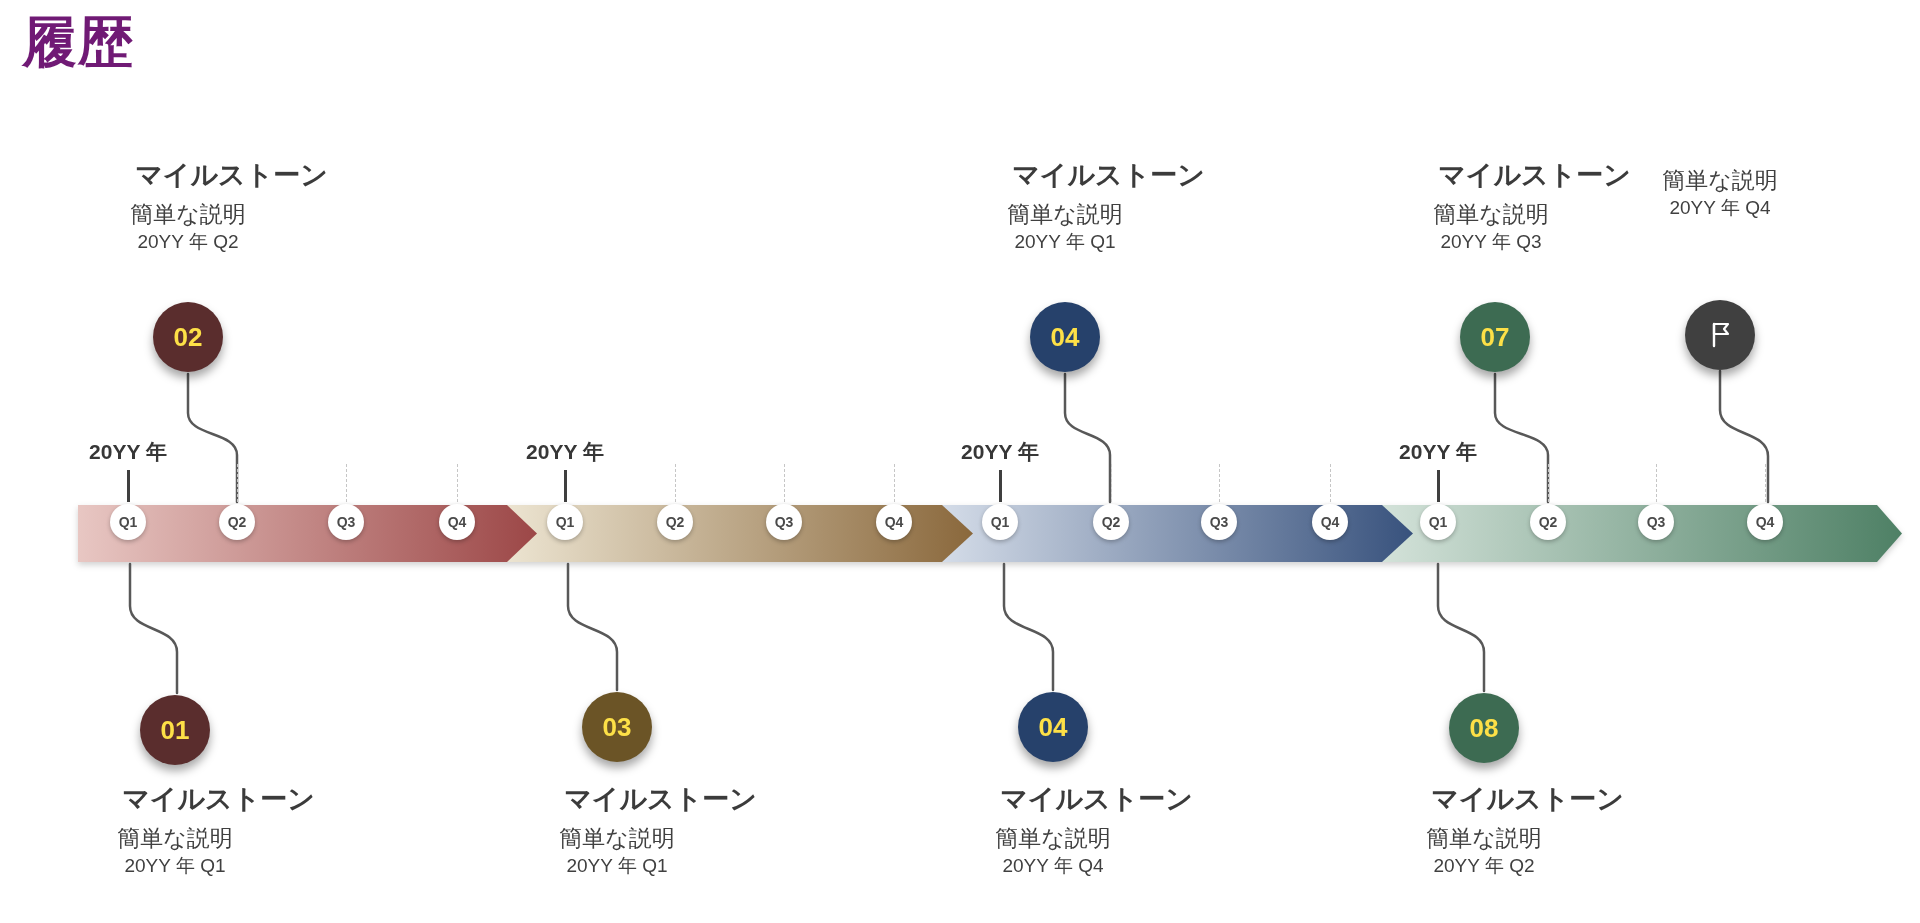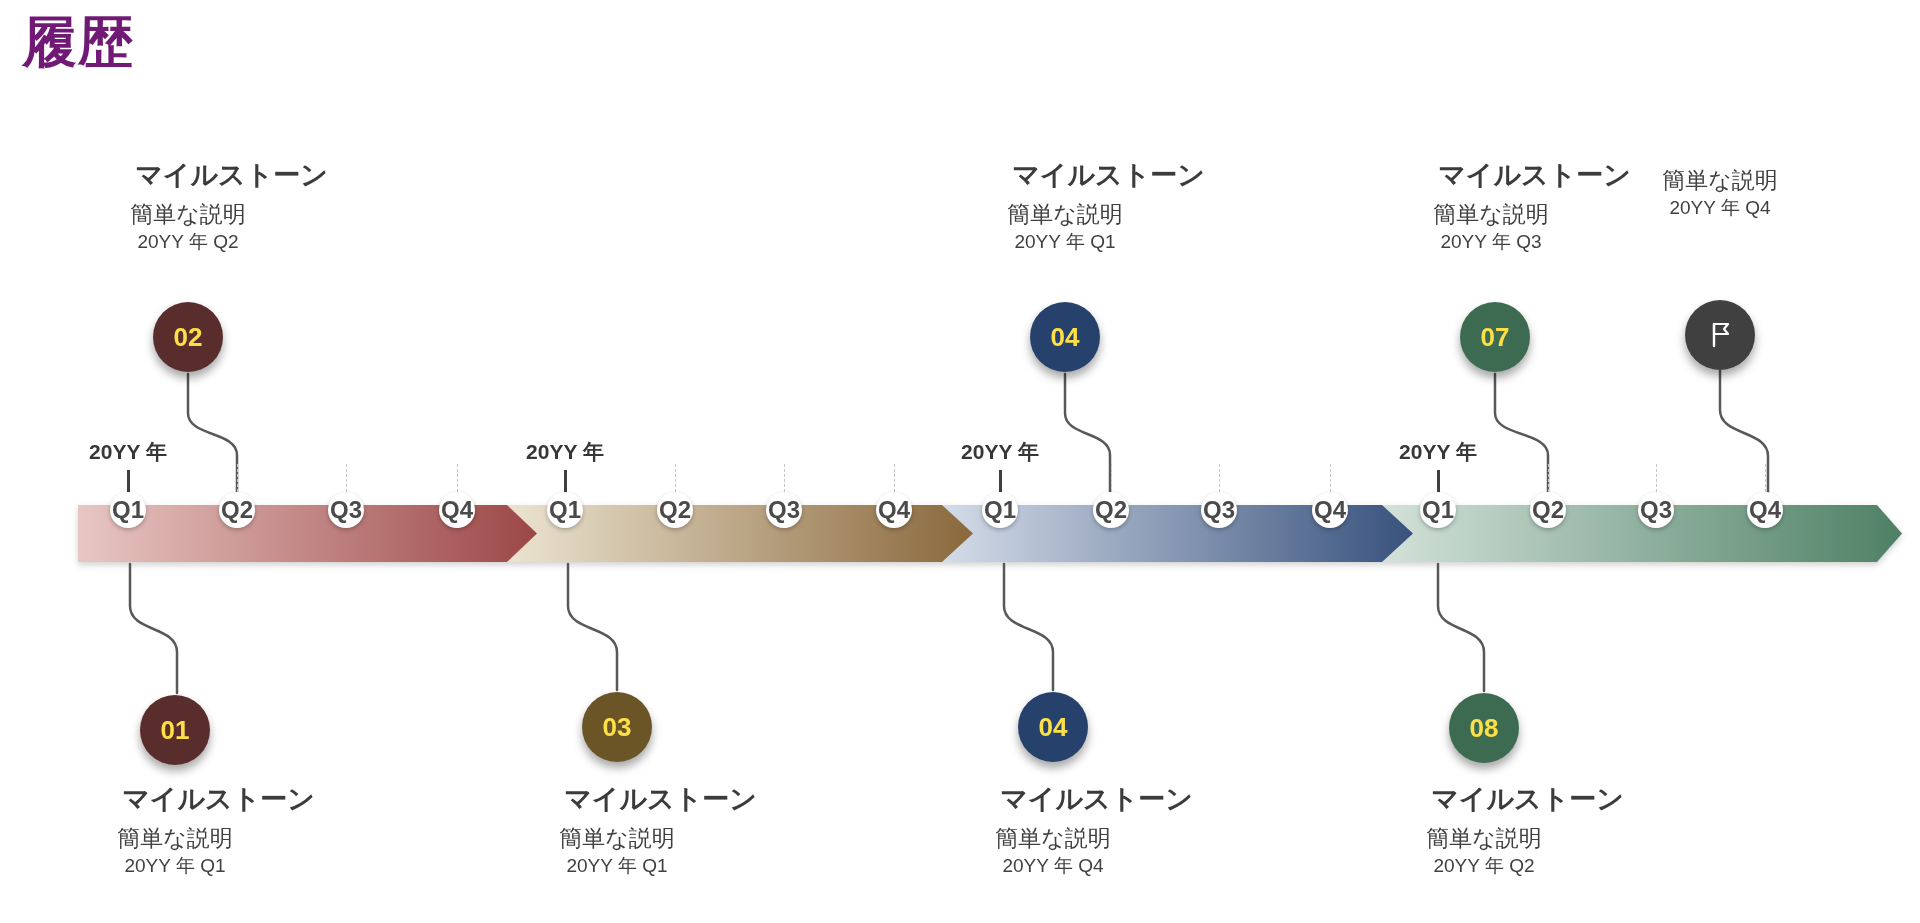--- a/index.html
+++ b/index.html
@@ -13,24 +13,24 @@
   }
   
   .year-label{
     position:absolute;width:160px;margin-left:-80px;text-align:center;
     font-size:21px;font-weight:bold;color:#373737;
   }
   .year-tick{position:absolute;width:3px;height:32px;top:470px;background:#3f3f3f;}
   .q-tick{position:absolute;width:0;height:38px;top:464px;border-left:1px dashed #c6c6c6;}
   
   .q-badge{
-    position:absolute;top:492px;width:36px;height:36px;margin-left:-18px;border-radius:50%;
+    position:absolute;top:504px;width:36px;height:36px;margin-left:-18px;border-radius:50%;
     background:#ffffff;box-shadow:0 2px 4px rgba(0,0,0,0.25);
     display:flex;align-items:center;justify-content:center;
-    font-size:24px;font-weight:bold;color:#4a4a4a;
+    font-size:14px;font-weight:bold;color:#4a4a4a;
   }
   
   .ms-circle{
     position:absolute;width:70px;height:70px;border-radius:50%;
     display:flex;align-items:center;justify-content:center;
     color:#fde047;font-size:26px;font-weight:bold;
     box-shadow:0 6px 10px rgba(0,0,0,0.35);
   }
   .c-maroon{background:#5a2d2d;}
   .c-olive{background:#6b5426;}

